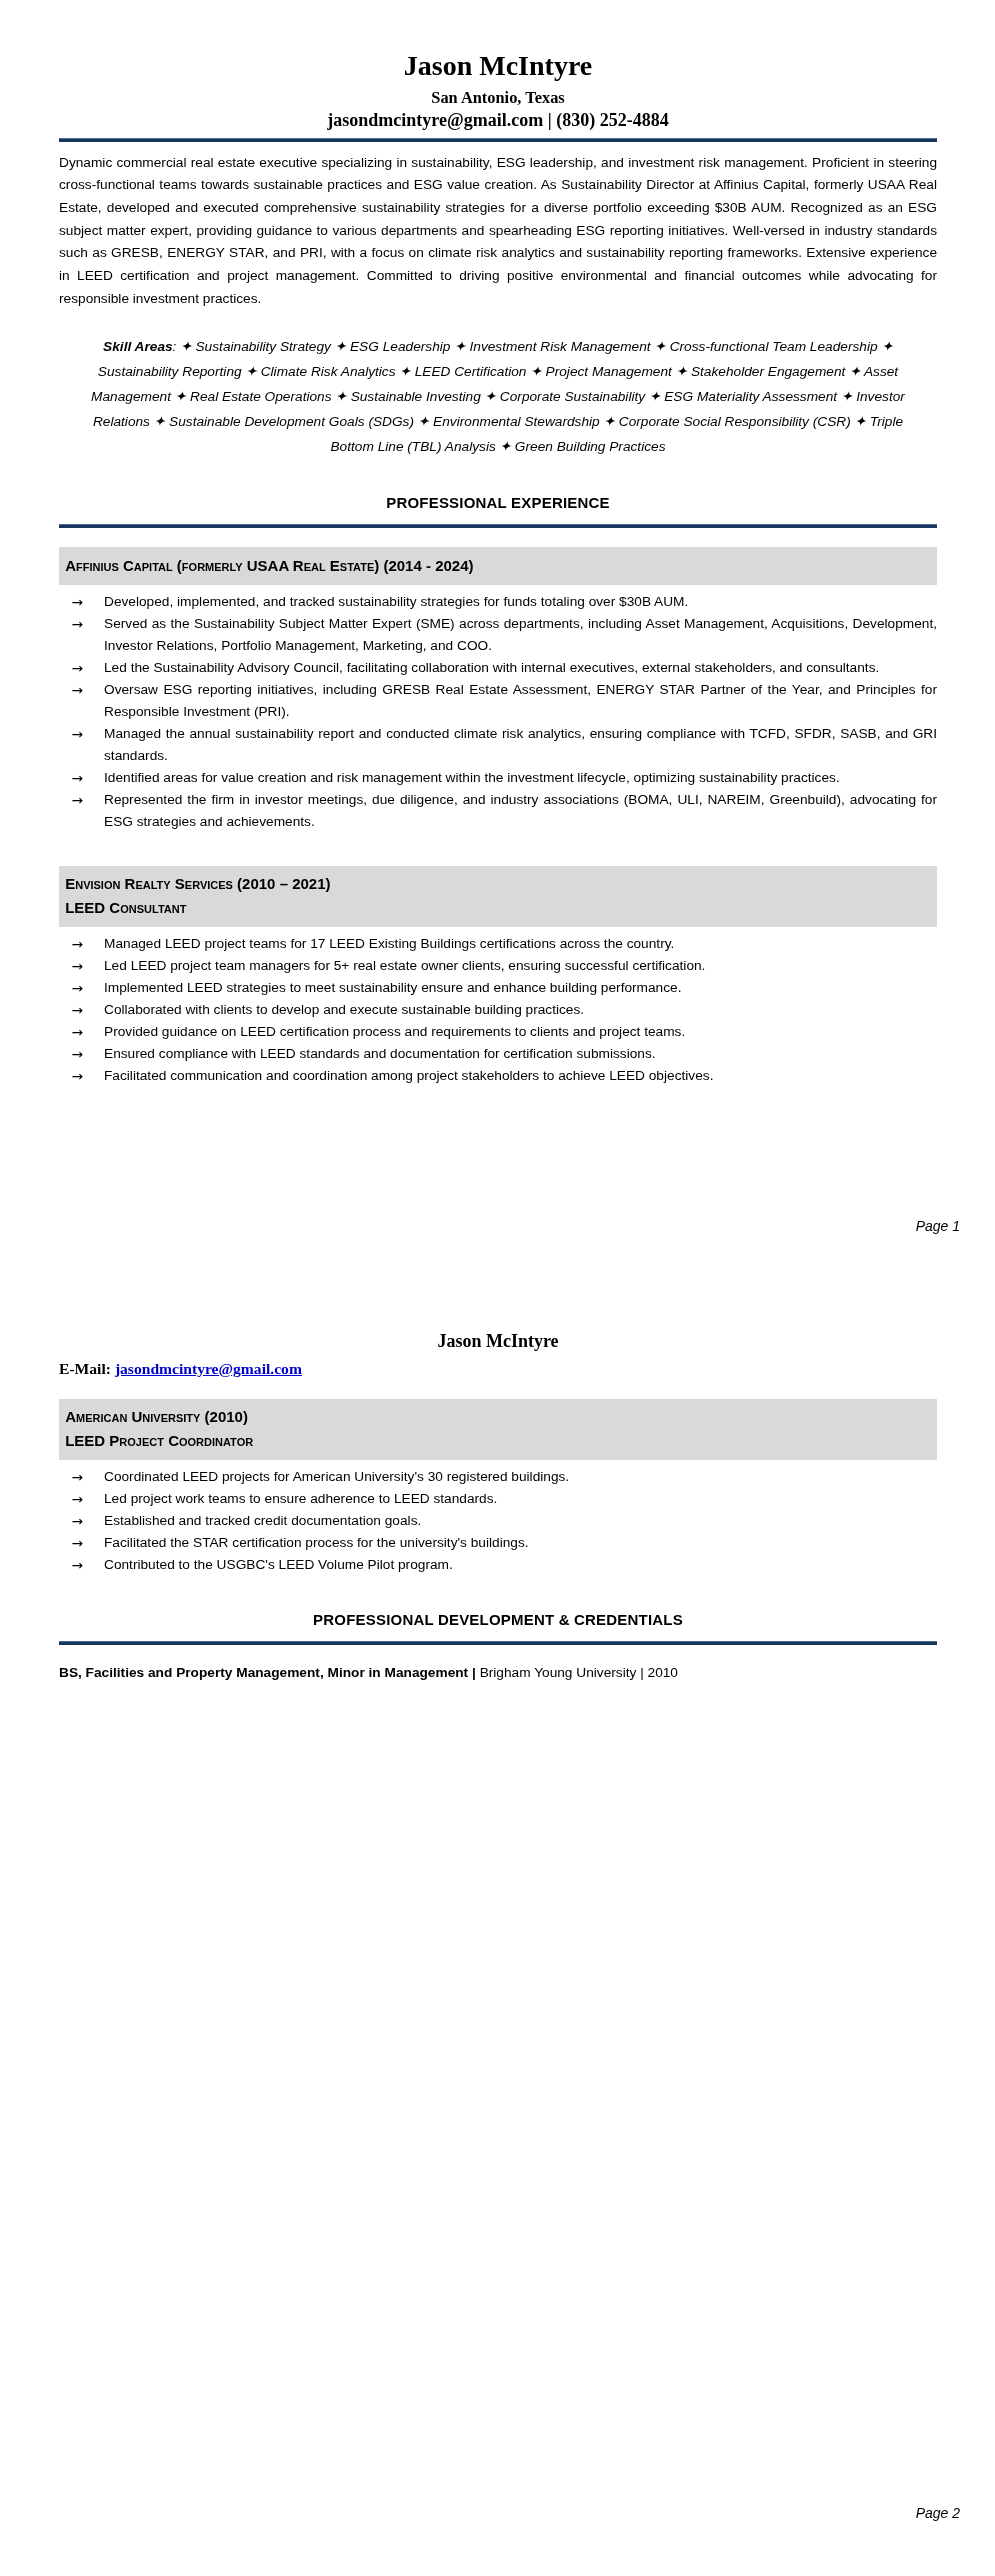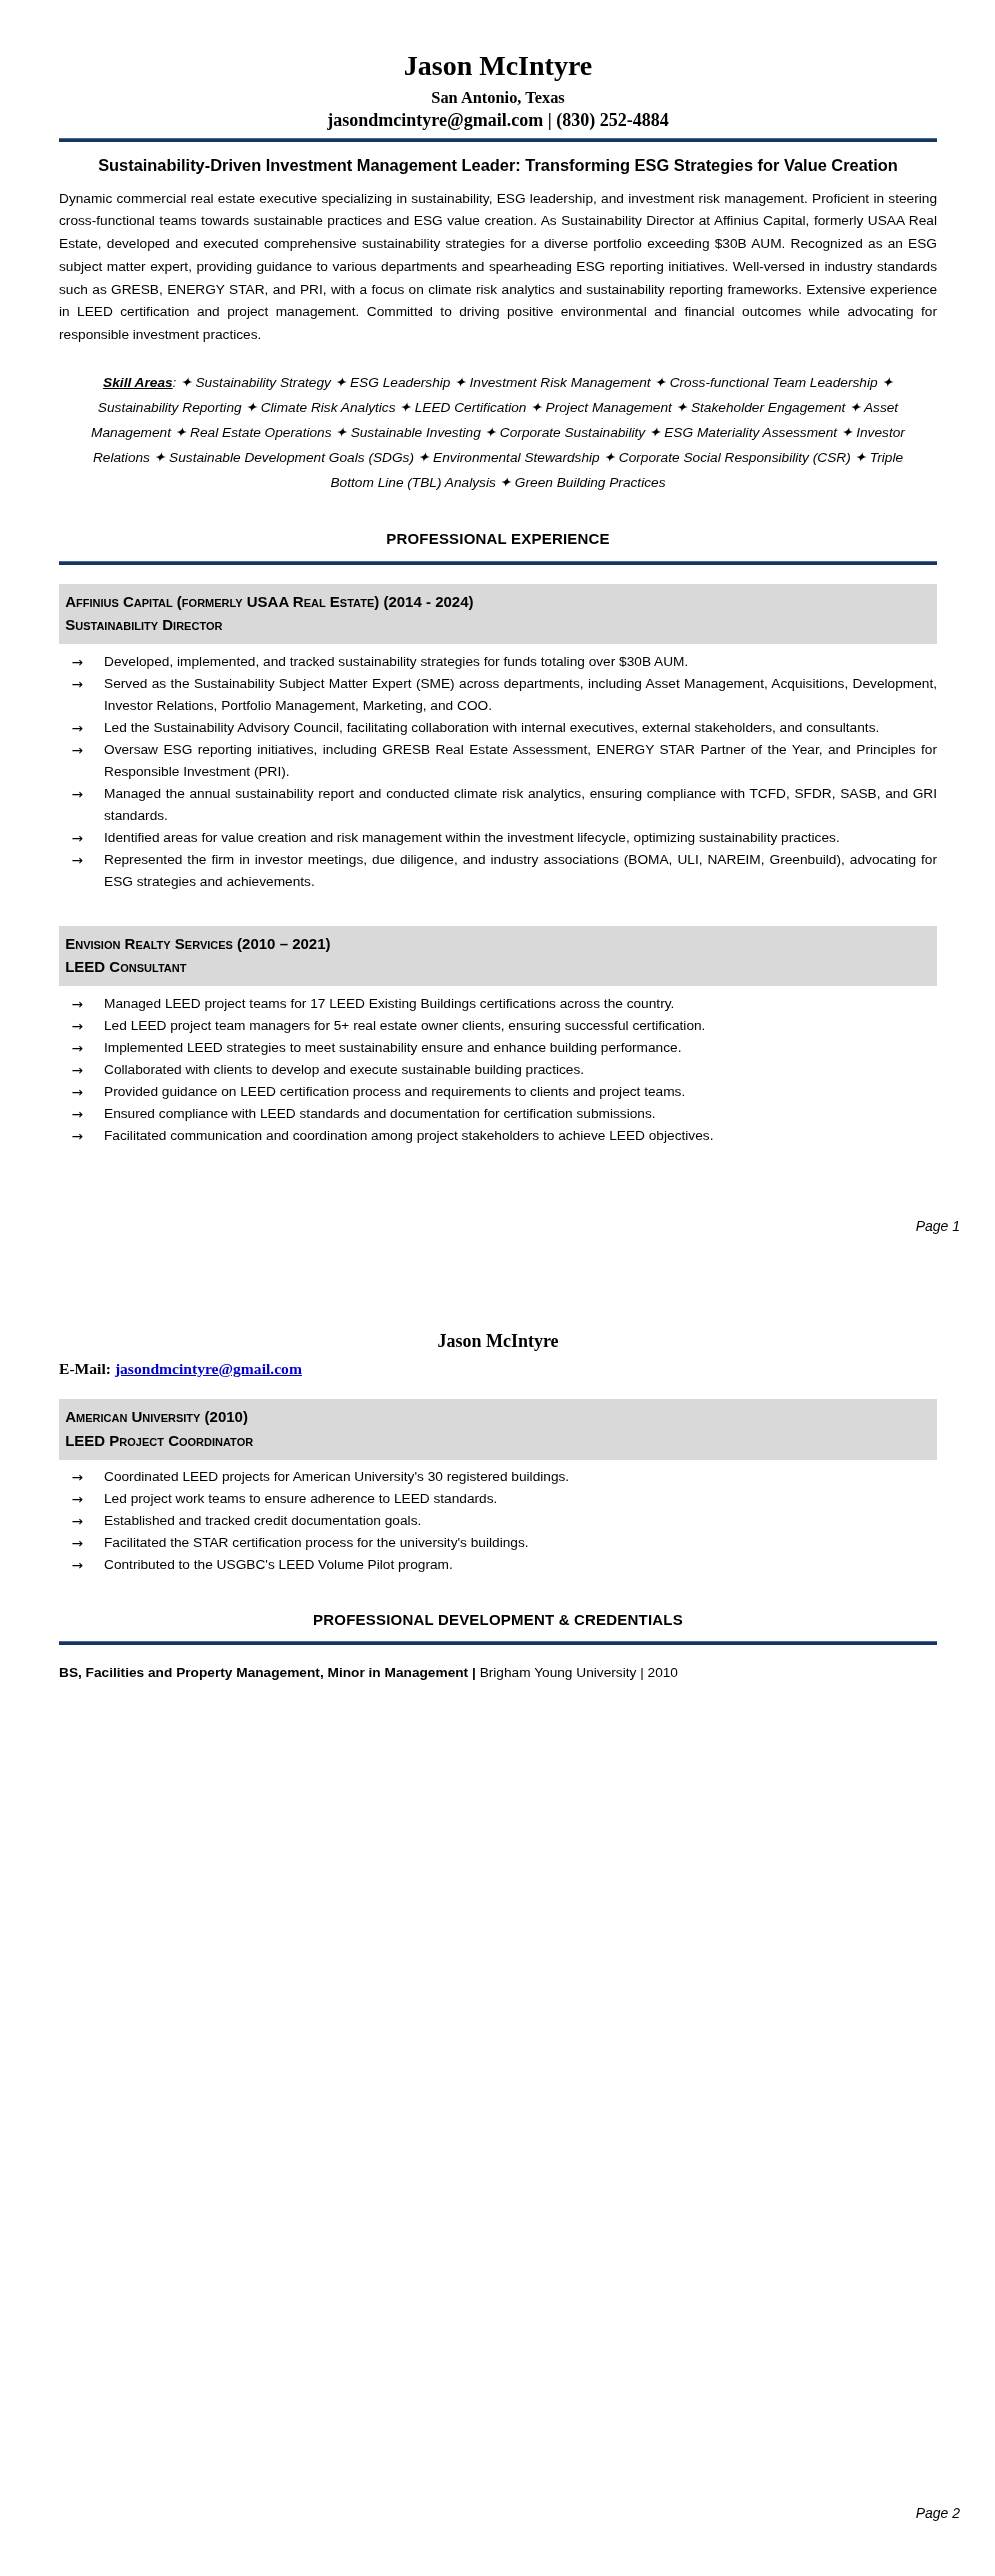--- a/index.html
+++ b/index.html
@@ -11,21 +11,21 @@
   
   .doc-name{font-family:"Liberation Serif",serif;font-weight:700;font-size:28px;line-height:37px;text-align:center;}
   .doc-location{font-family:"Liberation Serif",serif;font-weight:700;font-size:16.4px;line-height:22px;text-align:center;margin-top:3.1px;}
   .doc-contact{font-family:Liberation Serif, serif;font-weight:700;font-size:18px;line-height:22px;text-align:center;}
   .navy-rule{height:3.1px;background:#17365D;border-top:0.8px solid #4a6a96;margin-top:7px;}
 
   .headline{font-weight:700;font-size:16.4px;line-height:26px;text-align:center;margin:10.2px auto 0;width:92%;}
   .summary{font-size:13.7px;line-height:22.7px;text-align:justify;margin-top:9.4px;}
 
   .skills{font-style:italic;font-size:13.7px;line-height:25px;text-align:center;margin-top:23.4px;width:96%;margin-left:auto;margin-right:auto;}
-  .skills .label{font-weight:700;text-decoration:underline;margin-top:14px;}
+  .skills .label{font-weight:700;margin-top:14px;}
 
   .section-heading{font-weight:700;font-size:15px;line-height:19px;text-align:center;margin-top:34px;letter-spacing:0.2px;}
   .section-rule{height:3.1px;background:#17365D;border-top:0.8px solid #4a6a96;margin-top:12.5px;}
 
   
   .job{margin-top:19px;}
   .job + .job{margin-top:33px;}
   .band{background:#D9D9D9;padding:6.2px 7.8px 7.8px 6.2px;}
   .band .company,.band .jobtitle{font-variant:small-caps;font-variant-caps:small-caps;font-weight:700;font-size:15px;line-height:23.4px;}
   .bullets{margin-top:6.2px;}
@@ -46,36 +46,34 @@
 </head>
 <body>
 
 <div class="page page-1">
 
   <div class="doc-name">Jason McIntyre</div>
   <div class="doc-location">San Antonio, Texas</div>
   <div class="doc-contact">jasondmcintyre@gmail.com | (830) 252-4884</div>
   <div class="navy-rule"></div>
 
-  <div class="headline">Sustainability-Driven Investment Management Leader: Transforming ESG Strategies for Value Creation</div>
 
   <div class="summary">Dynamic commercial real estate executive specializing in sustainability, ESG leadership, and investment risk management. Proficient in steering cross-functional teams towards sustainable practices and ESG value creation. As Sustainability Director at Affinius Capital, formerly USAA Real Estate, developed and executed comprehensive sustainability strategies for a diverse portfolio exceeding $30B AUM. Recognized as an ESG subject matter expert, providing guidance to various departments and spearheading ESG reporting initiatives. Well-versed in industry standards such as GRESB, ENERGY STAR, and PRI, with a focus on climate risk analytics and sustainability reporting frameworks. Extensive experience in LEED certification and project management. Committed to driving positive environmental and financial outcomes while advocating for responsible investment practices.</div>
 
   <div class="skills">
     <span class="label">Skill Areas</span><span>: </span><span id="skills-text">✦ Sustainability Strategy ✦ ESG Leadership ✦ Investment Risk Management ✦ Cross-functional Team Leadership ✦ Sustainability Reporting ✦ Climate Risk Analytics ✦ LEED Certification ✦ Project Management ✦ Stakeholder Engagement ✦ Asset Management ✦ Real Estate Operations ✦ Sustainable Investing ✦ Corporate Sustainability ✦ ESG Materiality Assessment ✦ Investor Relations ✦ Sustainable Development Goals (SDGs) ✦ Environmental Stewardship ✦ Corporate Social Responsibility (CSR) ✦ Triple Bottom Line (TBL) Analysis ✦ Green Building Practices</span>
   </div>
 
   <div class="section-heading">PROFESSIONAL EXPERIENCE</div>
   <div class="section-rule"></div>
 
   <div id="jobs-page1">
   <div class="job">
     <div class="band">
       <div class="company">Affinius Capital (formerly USAA Real Estate) (2014 - 2024)</div>
-      <div class="jobtitle">Sustainability Director</div>
     </div>
     <div class="bullets">
   <div class="bullet-row">
     <span class="bullet-arrow">→</span>
     <span class="bullet-text">Developed, implemented, and tracked sustainability strategies for funds totaling over $30B AUM.</span>
   </div>
 
   <div class="bullet-row">
     <span class="bullet-arrow">→</span>
     <span class="bullet-text">Served as the Sustainability Subject Matter Expert (SME) across departments, including Asset Management, Acquisitions, Development, Investor Relations, Portfolio Management, Marketing, and COO.</span>

